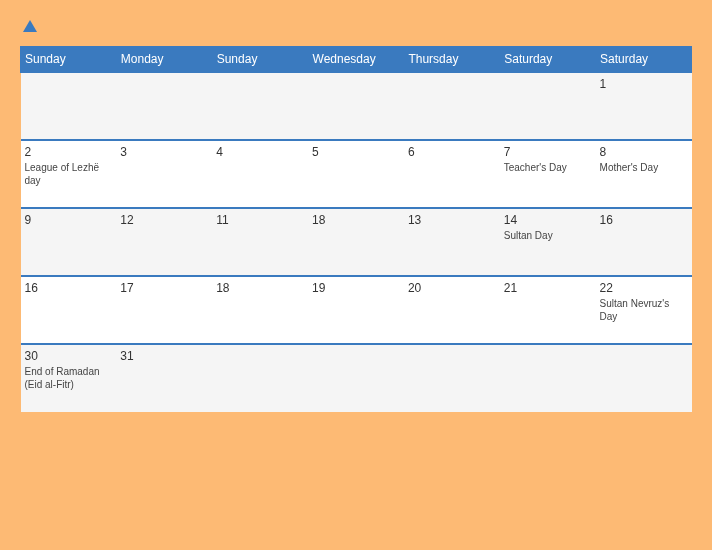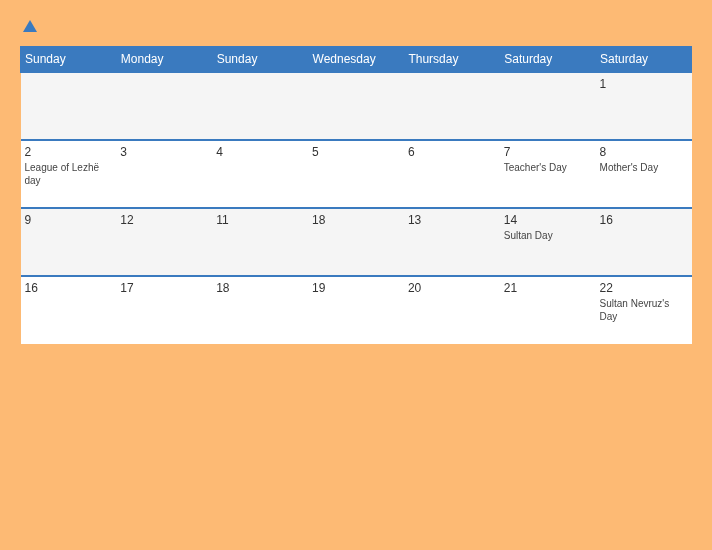--- a/index.html
+++ b/index.html
@@ -205,15 +205,26 @@
             <span class="day-num">19</span>
           </td>
           <td>
             <span class="day-num">20</span>
           </td>
           <td>
             <span class="day-num">21</span>
           </td>
           <td><span class="day-num">22</span><span class="event">Sultan Nevruz's Day</span></td>
         </tr>
+        <tr class="last-row">
+          <td><span class="day-num">30</span><span class="event">End of Ramadan (Eid al-Fitr)</span></td>
+          <td>
+            <span class="day-num">31</span>
+          </td>
+          <td></td>
+          <td></td>
+          <td></td>
+          <td></td>
+          <td></td>
+        </tr>
       </tbody>
   </table>
 </div>
 
 </body></html>

